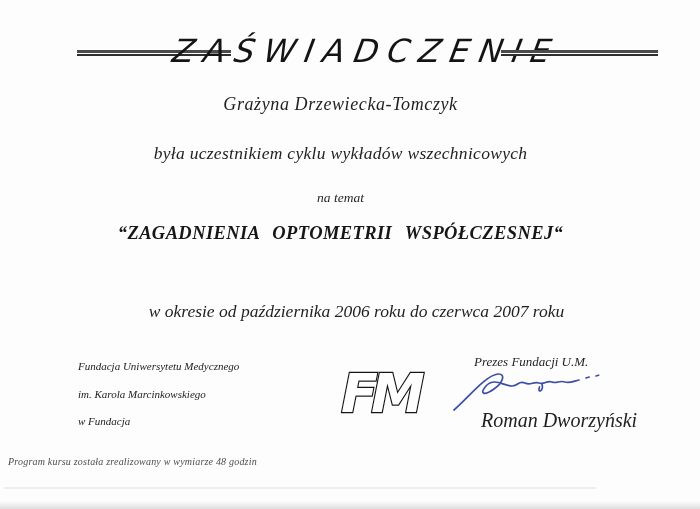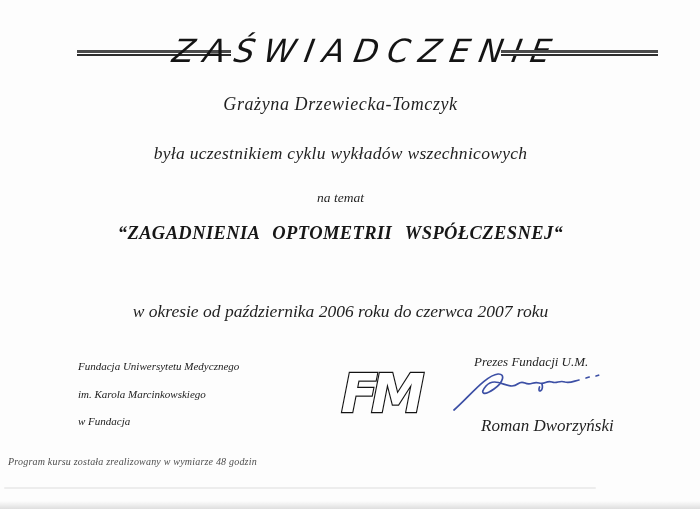--- a/index.html
+++ b/index.html
@@ -52,21 +52,21 @@
     white-space:nowrap;
   }
   .recipient{ top:94px; font-size:18px; letter-spacing:0.6px; }
   .statement{ top:143px; font-size:17.5px; letter-spacing:0.3px; }
   .subject-intro{ top:190px; font-size:13.5px; }
   .subject-title{
     top:223px; font-size:18.5px; font-weight:bold;
     word-spacing:8px; letter-spacing:0.4px; color:#171717;
   }
   .lecturer{ top:279px; font-size:17.5px; }
-  .period{ top:301px; font-size:17.5px; }
+  .period{ top:301px; font-size:17.5px;padding-left:16px; }
   
   .issuer{
     position:absolute; left:78px; top:353px;
     font-style:italic; font-size:11px; line-height:27.5px;
     color:#202020;
   }
   .logo{
     position:absolute; left:334px; top:363px;text-align:center;
   }
   .logo svg text{
@@ -80,21 +80,21 @@
   .signature{
     position:absolute; left:446px; top:369px;
   }
   .signature path{
     stroke:var(--signature-blue,#3c4fa5);
     fill:none; stroke-width:1.7;
     stroke-linecap:round; stroke-linejoin:round;
   }
   .signatory{
     position:absolute; left:481px; top:409px;
-    font-style:italic; font-size:17px; white-space:nowrap;margin-top:7px;
+    font-style:italic; font-size:20px; white-space:nowrap;
   }
   .footer-note{
     position:absolute; left:8px; width:698px; top:456px;
     text-align:left; font-style:italic; font-size:10px;
     color:#4d4d4d; letter-spacing:0.2px;
   }
   
   .smudge{
     position:absolute; left:4px; top:487px; width:592px; height:2px;
     background:rgba(125,125,125,0.12); border-radius:2px;

